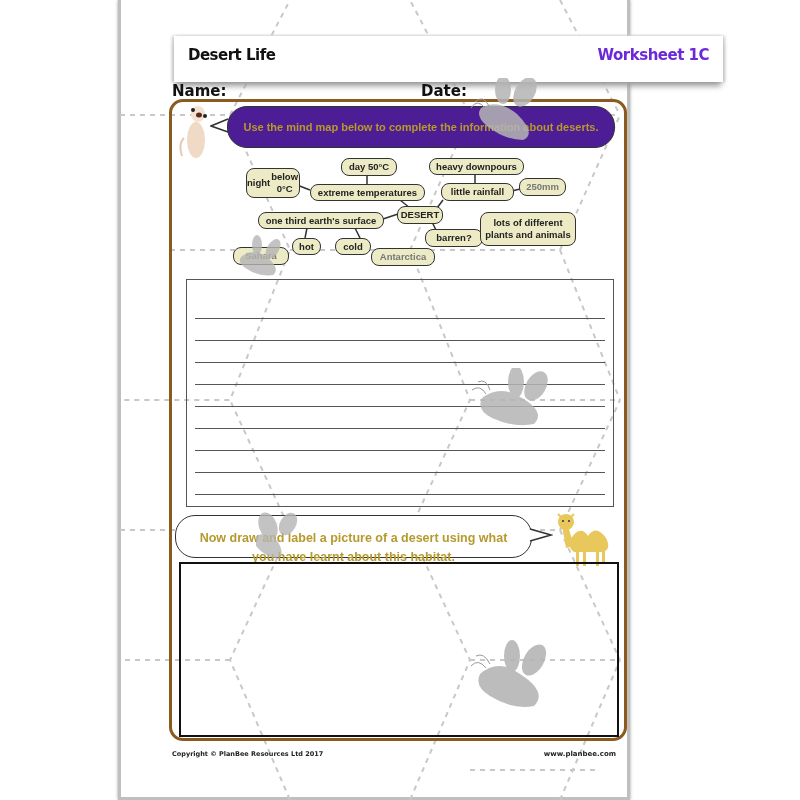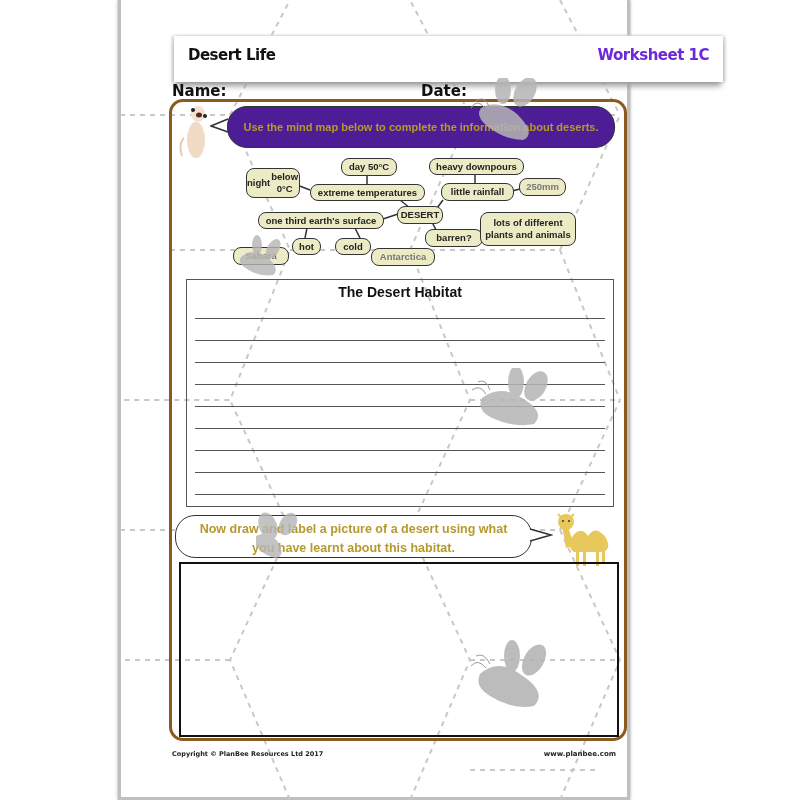--- a/index.html
+++ b/index.html
@@ -8,21 +8,21 @@
     .hex { position:absolute; left:0; top:0; width:800px; height:800px; pointer-events:none; }
     .header { position:absolute; left:174px; top:36px; width:512px; height:46px; background:#fff; box-shadow:0 6px 6px -2px #9a9a9a, -2px 0 3px #ccc, 2px 0 3px #ccc;padding-left:37px; }
     .header-title { position:absolute; left:14px; top:10px; font-family:"DejaVu Sans", sans-serif; font-weight:bold; font-size:15px; color:#111; letter-spacing:-0.5px; }
     .header-ws { position:absolute; right:14px; top:10px; font-family:"DejaVu Sans", sans-serif; font-weight:bold; font-size:15px; color:#6d28d9; letter-spacing:-0.5px; }
     .name-label { position:absolute; left:172px; top:82px; font-family:"DejaVu Sans", sans-serif; font-weight:bold; font-size:15px; color:#111;text-align:right; }
     .date-label { position:absolute; left:421px; top:82px; font-family:"DejaVu Sans", sans-serif; font-weight:bold; font-size:15px; color:#111; }
     .frame { position:absolute; left:169px; top:99px; width:458px; height:642px; border:3px solid #8a5a1e; border-radius:14px; box-sizing:border-box; }
     .bubble1 { position:absolute; left:227px; top:106px; width:388px; height:42px; border:1.5px solid #333; border-radius:20px; background:#4c1d95; box-sizing:border-box; display:flex; align-items:center; justify-content:center; }
     .bubble1 span, .bubble2 span { color:#b79a2c; font-weight:bold; font-size:11px; }
     .bubble-tail1 { position:absolute; left:210px; top:118px; }
-    .bubble2 { position:absolute; left:175px; top:515px; width:357px; height:43px; border:1.5px solid #333; border-radius:20px; background:#fff; box-sizing:border-box; text-align:center; padding-top:3px; line-height:18px; }
+    .bubble2 { position:absolute; left:175px; top:515px; width:357px; height:43px; border:1.5px solid #333; border-radius:20px; background:#fff; box-sizing:border-box; text-align:center; padding-top:12px; line-height:18px; }
     .bubble2 span { font-size:12.5px; }
     .bubble-tail2 { position:absolute; left:529px; top:528px; }
     .node { position:absolute; background:#ecebc6; border:1.5px solid #333; border-radius:8px; font-weight:bold; font-size:9.5px; color:#222; display:flex; align-items:center; justify-content:center; text-align:center; box-sizing:border-box; line-height:12px; }
     .node.faded { color:#777; }
     .mm-lines { position:absolute; left:0; top:0; width:800px; height:800px; pointer-events:none; }
     .habitat { position:absolute; left:186px; top:279px; width:428px; height:228px; border:1.5px solid #555; box-sizing:border-box; background:transparent; }
     .habitat-title { position:absolute; left:0; right:0; top:4px; text-align:center; font-weight:bold; font-size:14px; color:#111; }
     .write-line { position:absolute; left:8px; right:8px; height:1px; background:#555; }
     .draw-box { position:absolute; left:179px; top:562px; width:440px; height:175px; border:2px solid #111; box-sizing:border-box; }
     .footer-left { position:absolute; left:172px; top:750px; font-size:6.5px; font-weight:bold; color:#222; font-family:"DejaVu Sans", sans-serif; }
@@ -118,21 +118,20 @@
 <div class="node" style="left:335px;top:238px;width:36px;height:17px">cold</div>
 <div class="node faded" style="left:233px;top:247px;width:56px;height:18px">Sahara</div>
 <div class="node faded" style="left:371px;top:248px;width:64px;height:18px">Antarctica</div>
 <div class="node" style="left:425px;top:229px;width:58px;height:18px">barren?</div>
 <div class="node" style="left:480px;top:212px;width:96px;height:34px;flex-direction:column">
   <span>lots of different</span>
   <span>plants and animals</span>
 </div>
 
 <div class="habitat">
-  <div class="habitat-title">The Desert Habitat</div>
   <div class="write-line" style="top:38px"></div>
   <div class="write-line" style="top:60px"></div>
   <div class="write-line" style="top:82px"></div>
   <div class="write-line" style="top:104px"></div>
   <div class="write-line" style="top:126px"></div>
   <div class="write-line" style="top:148px"></div>
   <div class="write-line" style="top:170px"></div>
   <div class="write-line" style="top:192px"></div>
   <div class="write-line" style="top:214px"></div>
 </div>

